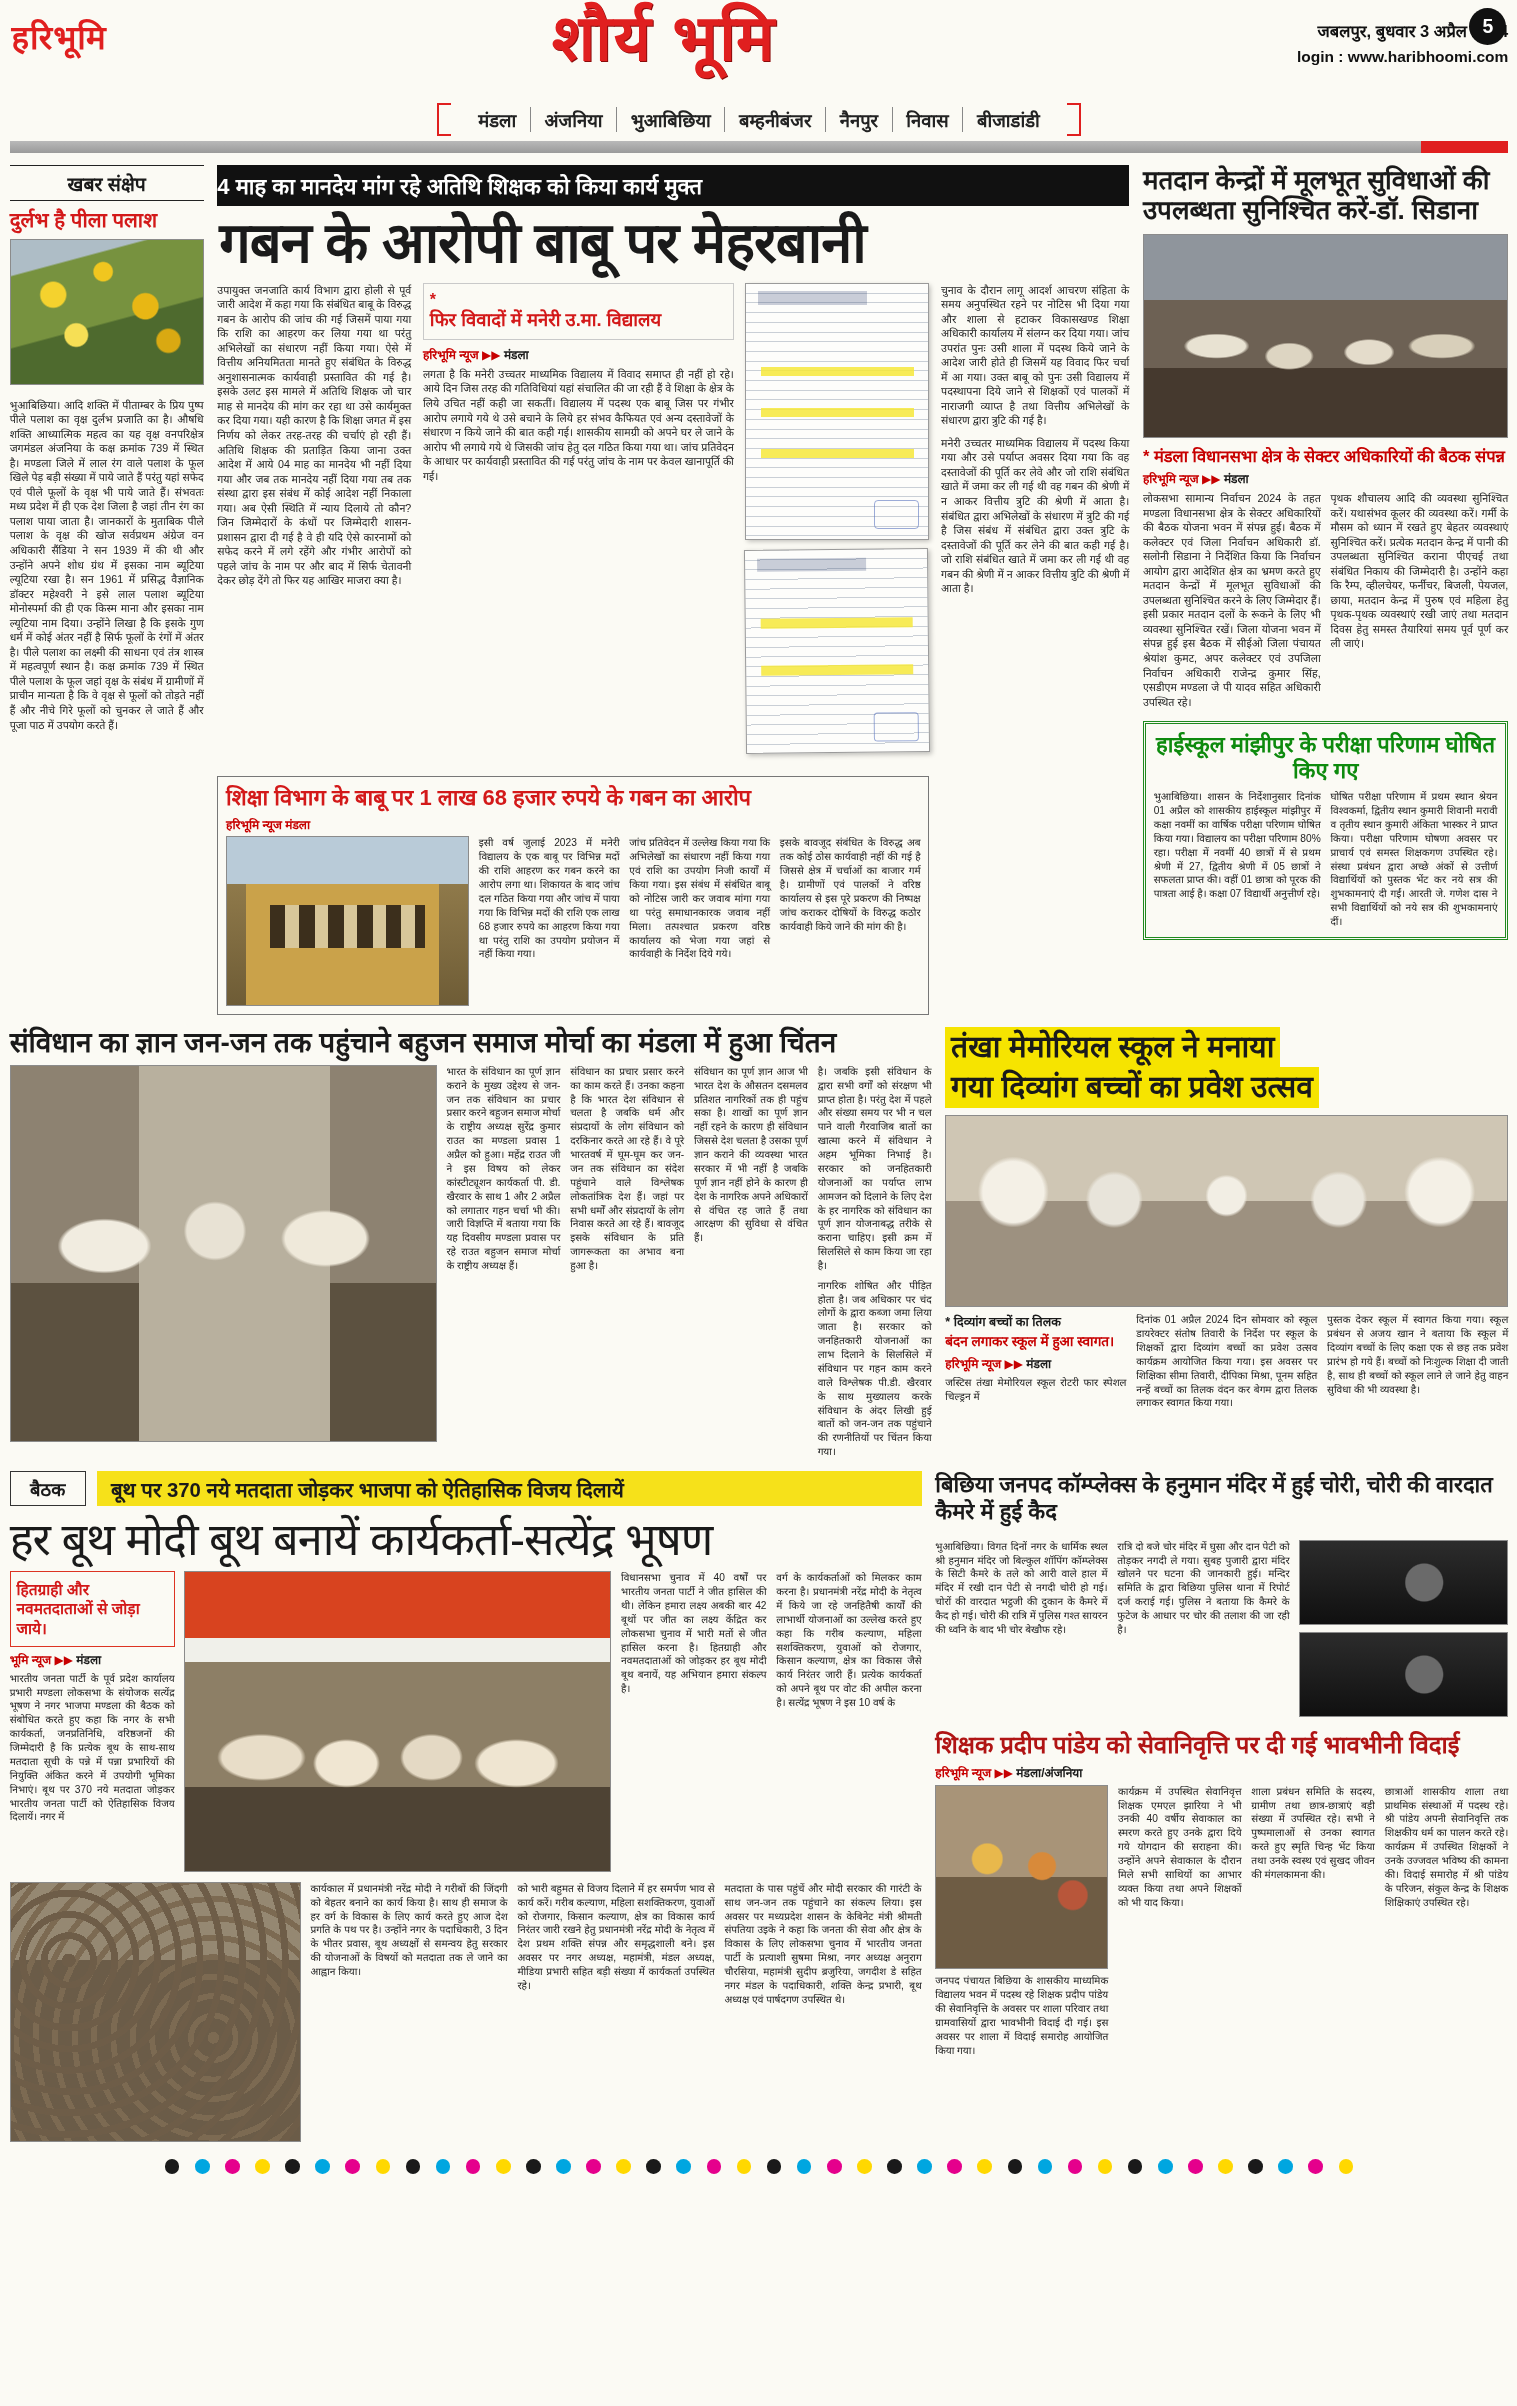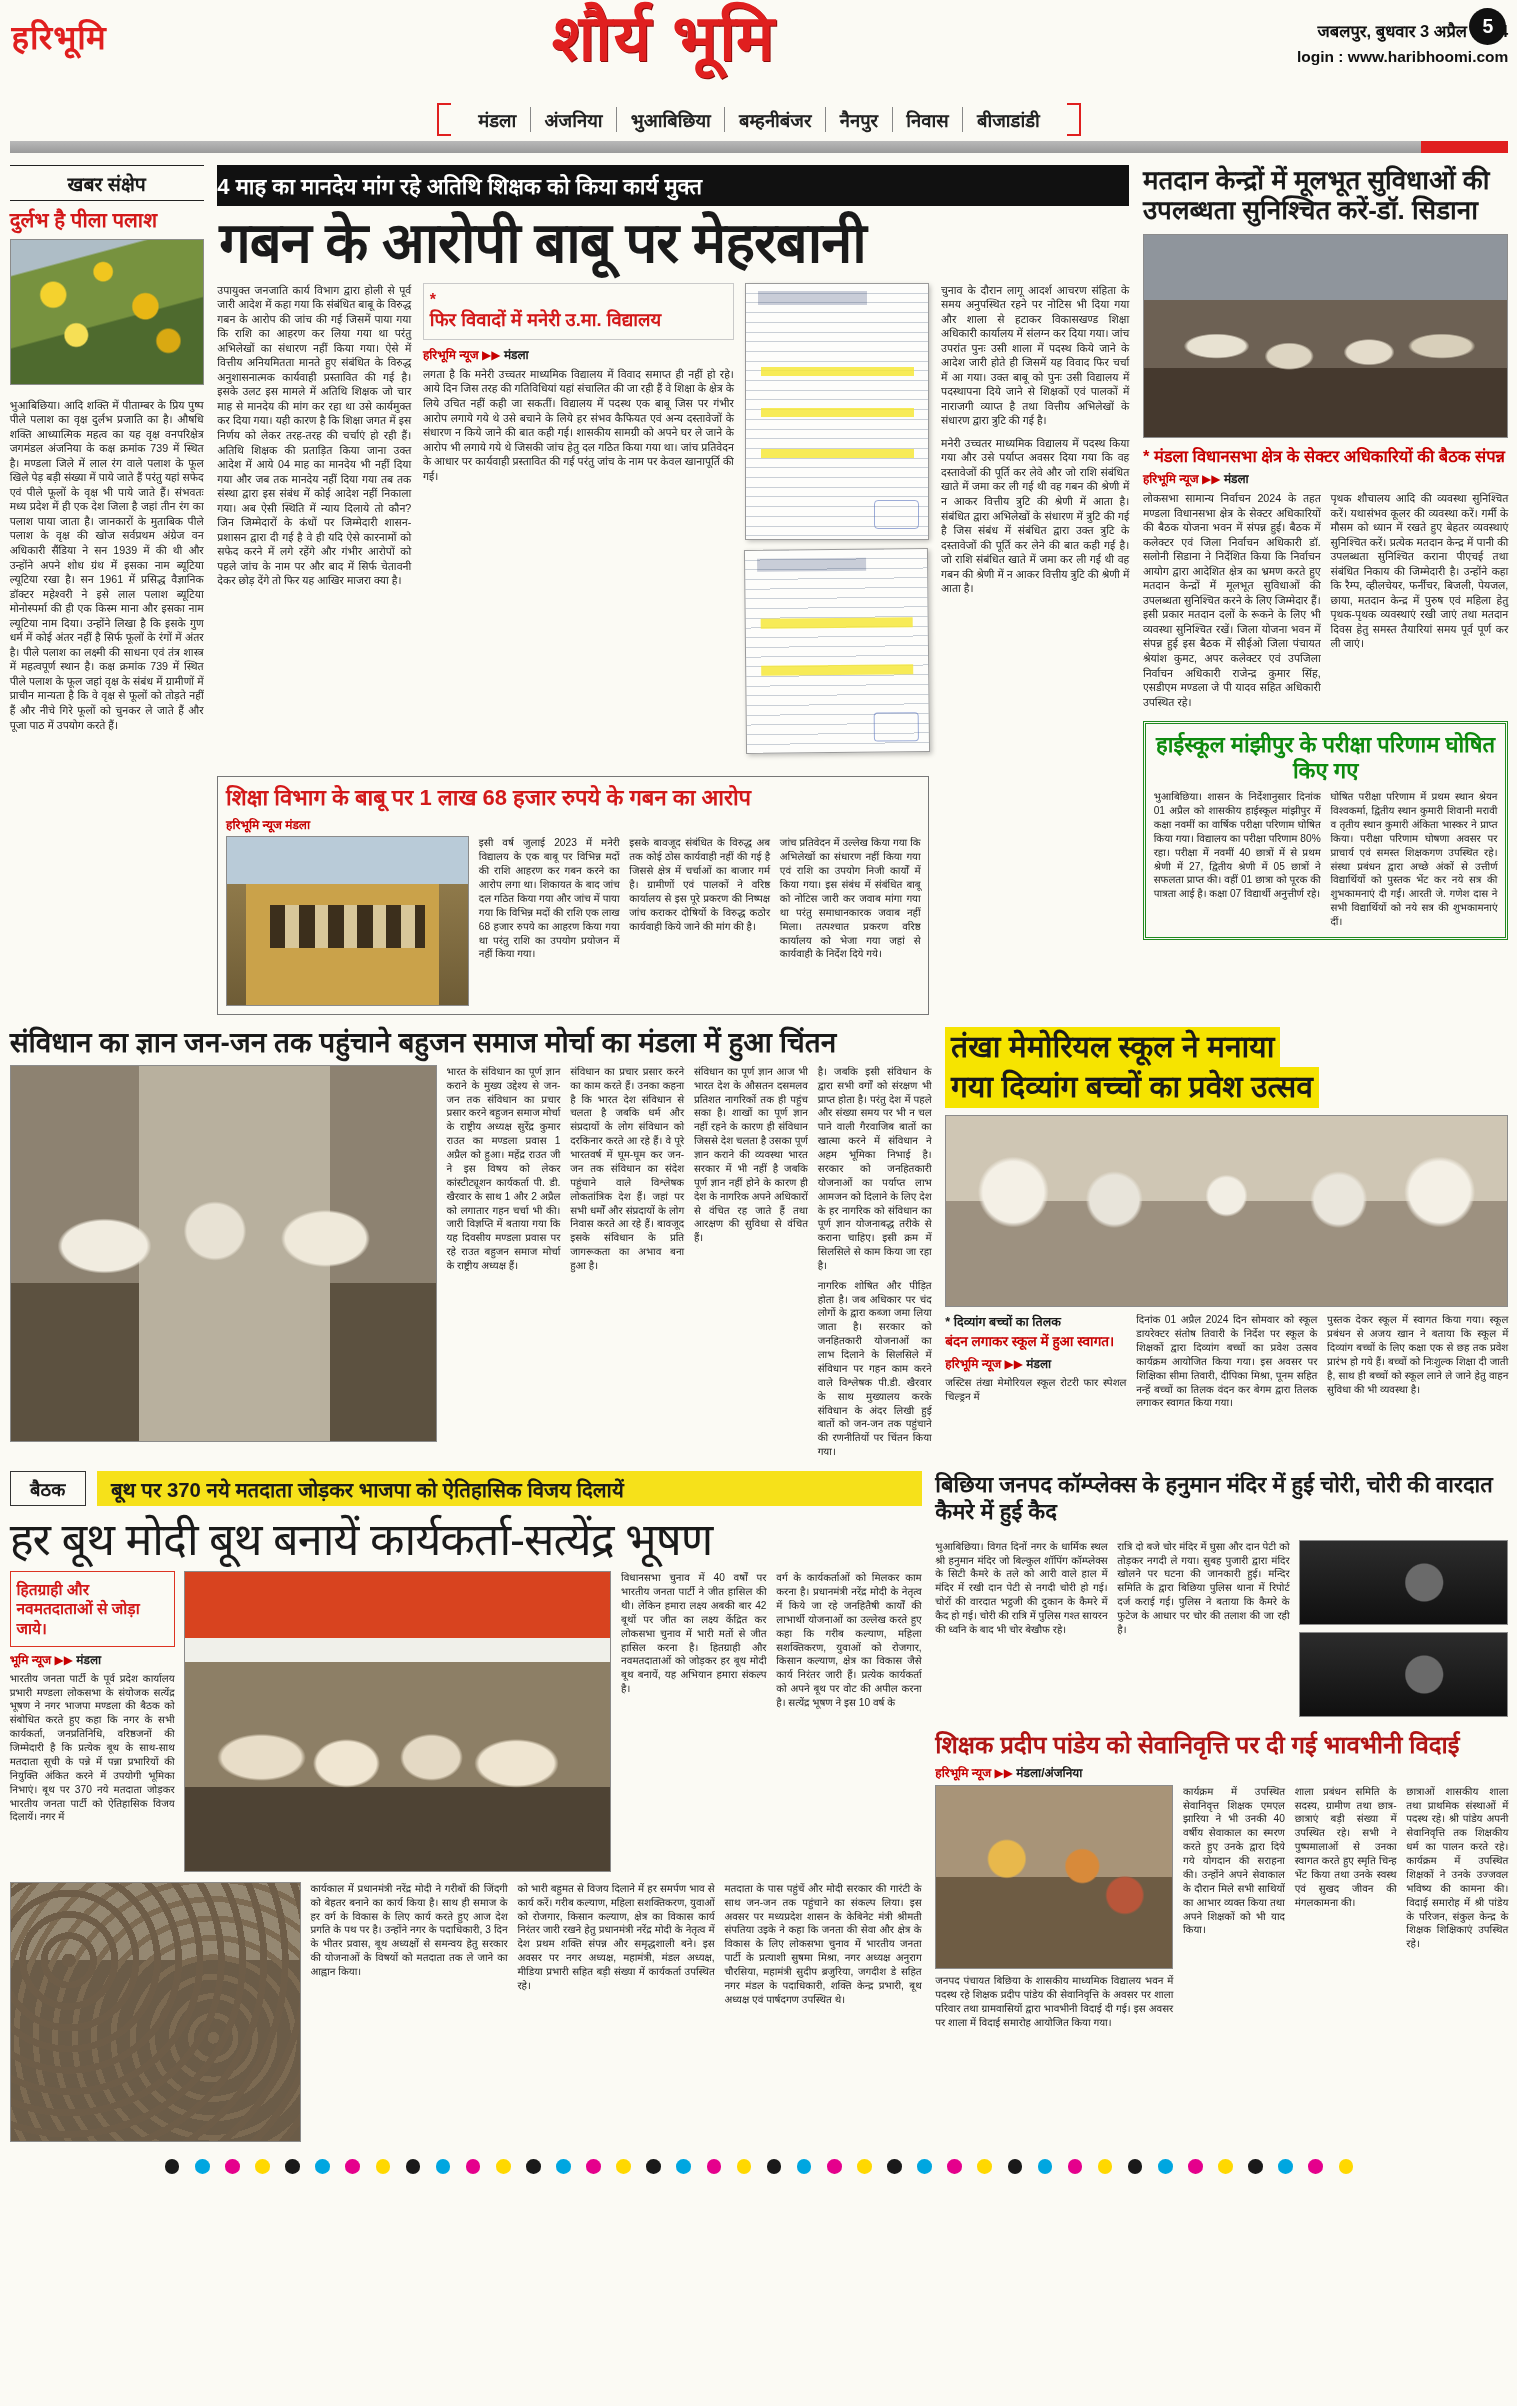--- a/index.html
+++ b/index.html
@@ -148,21 +148,21 @@
   .theft-head{font-size:22px;font-weight:bold;line-height:1.25}
   .theft-body{display:flex;gap:9.7px;margin-top:14px}
   .theft-body .tx{flex:1}
   .cctv-stack{width:209px;flex:none;display:flex;flex-direction:column;gap:7.8px}
   .ph.cctv{width:100%;height:85px;background:
       radial-gradient(circle at 60% 50%,#6a6a6a 0 14%,transparent 15%),
       linear-gradient(#2c2c2c,#101010)}
   .farewell{margin-top:13.6px}
   .farewell-head{color:#b01414;font-size:24px;font-weight:bold;line-height:1.2}
   .farewell-body{display:flex;gap:9.7px;margin-top:3.9px}
-  .farewell-photoCol{width:238px;flex:none}
+  .farewell-photoCol{width:173px;flex:none}
   .ph.farewell-photo{width:100%;height:184px;margin-bottom:5.8px;background:
       radial-gradient(circle at 30% 40%,#e8b84c 0 9%,transparent 10%),
       radial-gradient(circle at 62% 44%,#d88a3a 0 9%,transparent 10%),
       radial-gradient(circle at 80% 60%,#b8563a 0 8%,transparent 9%),
       linear-gradient(#a89478 0 50%,#6e5c44 50% 100%)}
   .farewell-body .fcol{flex:1}
 
   
   .dots{display:flex;justify-content:center;gap:15.5px;margin:17.5px 0 0 0}
   .dot{width:14.6px;height:14.6px;border-radius:50%;display:inline-block}
@@ -249,22 +249,22 @@
 
         <div class="inset">
           <div class="inset-head">शिक्षा विभाग के बाबू पर 1 लाख 68 हजार रुपये के गबन का आरोप</div>
           <div class="bl">
             <span class="b">हरिभूमि न्यूज मंडला</span>
           </div>
           <div class="inset-body">
             <div class="ph school"></div>
             <div class="inset-cols">
               <div class="t sm">इसी वर्ष जुलाई 2023 में मनेरी विद्यालय के एक बाबू पर विभिन्न मदों की राशि आहरण कर गबन करने का आरोप लगा था। शिकायत के बाद जांच दल गठित किया गया और जांच में पाया गया कि विभिन्न मदों की राशि एक लाख 68 हजार रुपये का आहरण किया गया था परंतु राशि का उपयोग प्रयोजन में नहीं किया गया।</div>
+              <div class="t sm">जांच प्रतिवेदन में उल्लेख किया गया कि अभिलेखों का संधारण नहीं किया गया एवं राशि का उपयोग निजी कार्यों में किया गया। इस संबंध में संबंधित बाबू को नोटिस जारी कर जवाब मांगा गया था परंतु समाधानकारक जवाब नहीं मिला। तत्पश्चात प्रकरण वरिष्ठ कार्यालय को भेजा गया जहां से कार्यवाही के निर्देश दिये गये।</div>
               <div class="t sm">इसके बावजूद संबंधित के विरुद्ध अब तक कोई ठोस कार्यवाही नहीं की गई है जिससे क्षेत्र में चर्चाओं का बाजार गर्म है। ग्रामीणों एवं पालकों ने वरिष्ठ कार्यालय से इस पूरे प्रकरण की निष्पक्ष जांच कराकर दोषियों के विरुद्ध कठोर कार्यवाही किये जाने की मांग की है।</div>
-              <div class="t sm">जांच प्रतिवेदन में उल्लेख किया गया कि अभिलेखों का संधारण नहीं किया गया एवं राशि का उपयोग निजी कार्यों में किया गया। इस संबंध में संबंधित बाबू को नोटिस जारी कर जवाब मांगा गया था परंतु समाधानकारक जवाब नहीं मिला। तत्पश्चात प्रकरण वरिष्ठ कार्यालय को भेजा गया जहां से कार्यवाही के निर्देश दिये गये।</div>
             </div>
           </div>
         </div>
       </div>
     </section>
 
     <aside class="rightcol">
       <h2 class="sector-head">मतदान केन्द्रों में मूलभूत सुविधाओं की उपलब्धता सुनिश्चित करें-डॉ. सिडाना</h2>
       <div class="ph meeting"></div>
       <div class="sector-sub">* मंडला विधानसभा क्षेत्र के सेक्टर अधिकारियों की बैठक संपन्न</div>

